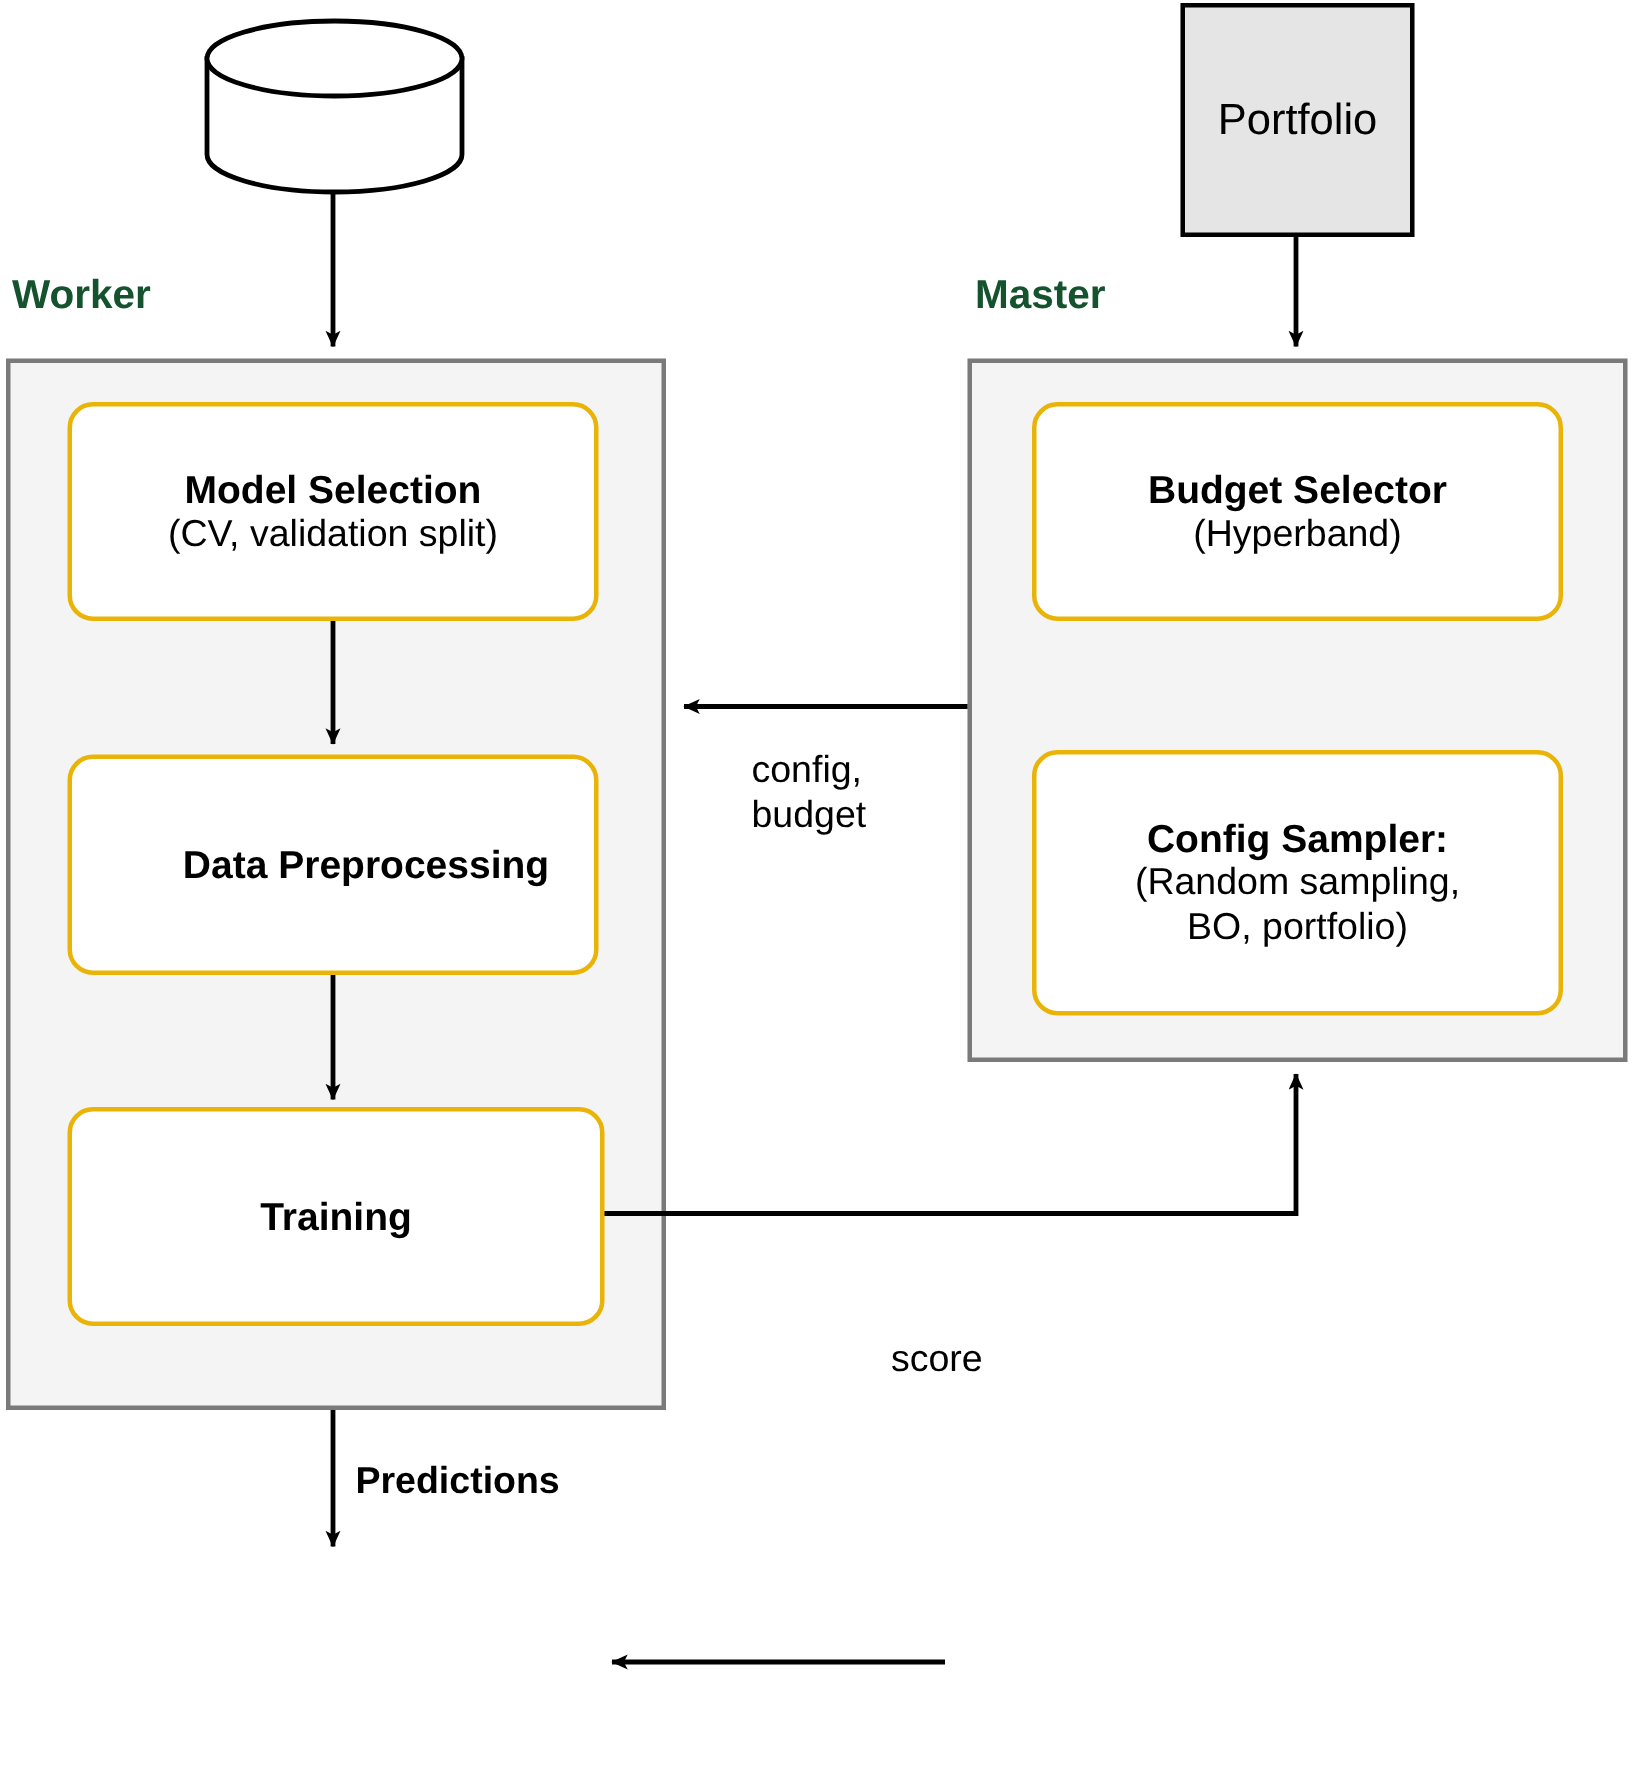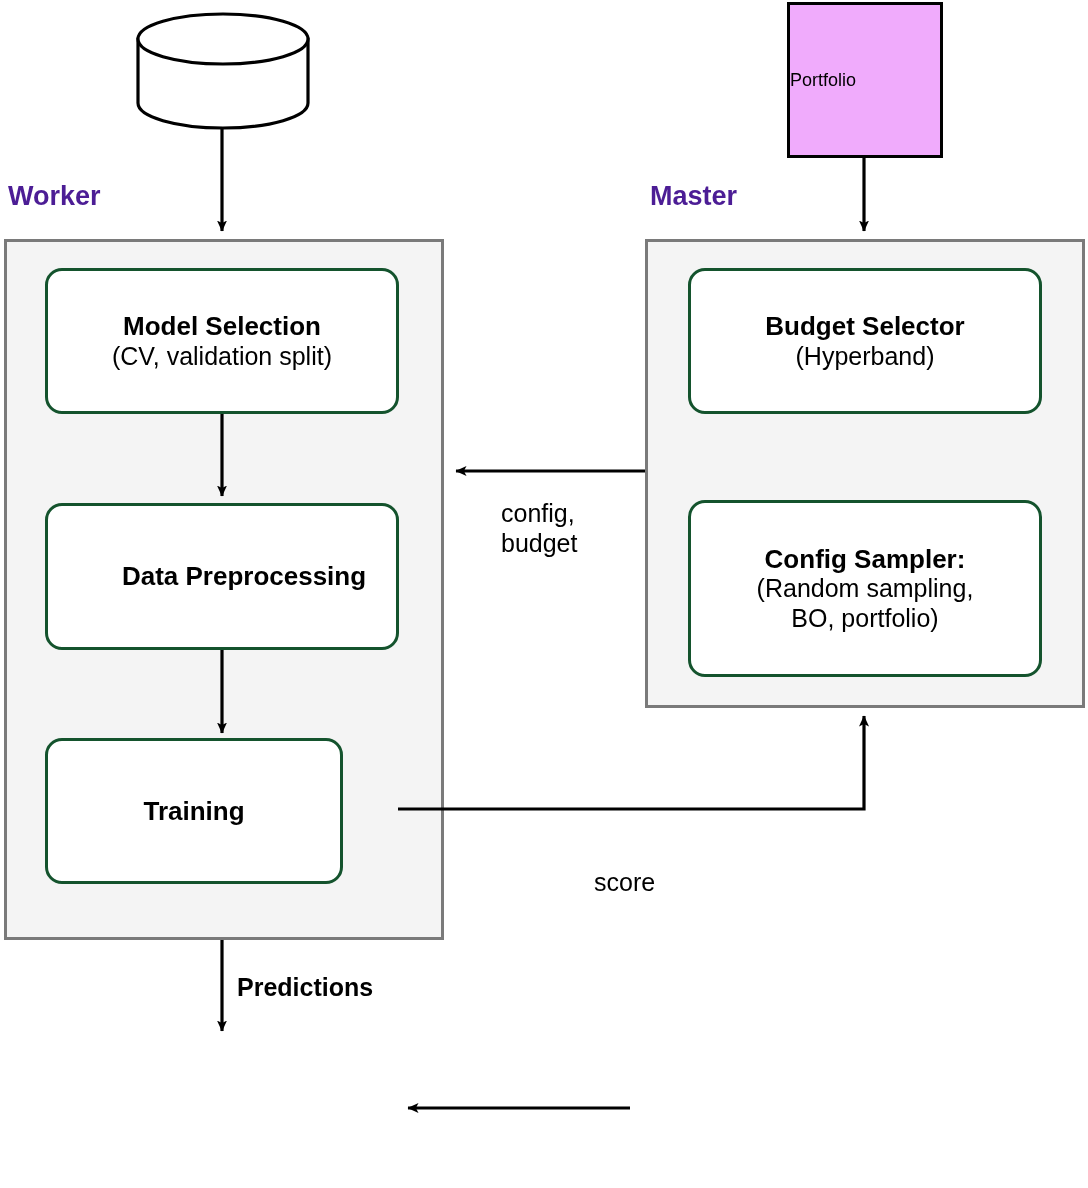--- a/index.html
+++ b/index.html
@@ -33,30 +33,30 @@
     position: absolute;
     background: #f4f4f4;
     border: 3px solid #7a7a7a;
     box-sizing: border-box;
   }
   .group-label {
     position: absolute;
     font-weight: bold;
     font-size: 27px;
     line-height: 1;
-    color: #4c1d95;
+    color: #14532d;
     white-space: nowrap;
   }
 
   
   .node {
     position: absolute;
     box-sizing: border-box;
     background: #ffffff;
-    border: 3px solid #14532d;
+    border: 3px solid #eab308;
     border-radius: 17px;
     display: flex;
     flex-direction: column;
     align-items: center;
     justify-content: center;
     text-align: center;
     line-height: 1.18;
   }
   .node.dashed {
     border-style: dashed;
@@ -71,26 +71,26 @@
   .node .sub {
     font-weight: normal;
     font-size: 25px;
   }
   .node .sub .ln { display: block; white-space: nowrap; }
 
   
   .square-node {
     position: absolute;
     box-sizing: border-box;
-    background: #f0abfc;
+    background: #e5e5e5;
     border: 3px solid #000000;
     display: flex;
     align-items: center;
-    justify-content: flex-start;
-    font-size: 18px;
+    justify-content: center;
+    font-size: 29px;
   }
 
   
   .cyl {
     position: absolute;
   }
   .cyl-label {
     position: absolute;
     width: 100%;
     text-align: center;
@@ -156,21 +156,21 @@
 
   <div class="node" style="left:45px; top:268px; width:354px; height:146px;">
     <span class="title">Model Selection</span>
     <span class="sub">(CV, validation split)</span>
   </div>
 
   <div class="node" style="left:45px; top:503px; width:354px; height:147px;padding-left:44px;">
     <span class="title">Data Preprocessing</span>
   </div>
 
-  <div class="node" style="left:45px; top:738px; width:298px; height:146px;">
+  <div class="node" style="left:45px; top:738px; width:358px; height:146px;">
     <span class="title">Training</span>
   </div>
 
   <div class="node" style="left:688px; top:268px; width:354px; height:146px;text-align:center;">
     <span class="title">Budget Selector</span>
     <span class="sub">(Hyperband)</span>
   </div>
 
   <div class="node" style="left:688px; top:500px; width:354px; height:177px;">
     <span class="title">Config Sampler:</span>
@@ -180,17 +180,17 @@
     </span>
   </div>
 
 
 
   <div class="edge-label" style="left:489px; top:498px;">
     <span class="ln">config,</span>
     <span class="ln">budget</span>
   </div>
 
-  <div class="edge-label" style="left:594px; top:867px;">score</div>
+  <div class="edge-label" style="left:594px; top:891px;">score</div>
 
   <div class="edge-label" style="left:237px; top:972px;font-weight:bold;">Predictions</div>
 
 </div>
 
 </body></html>

